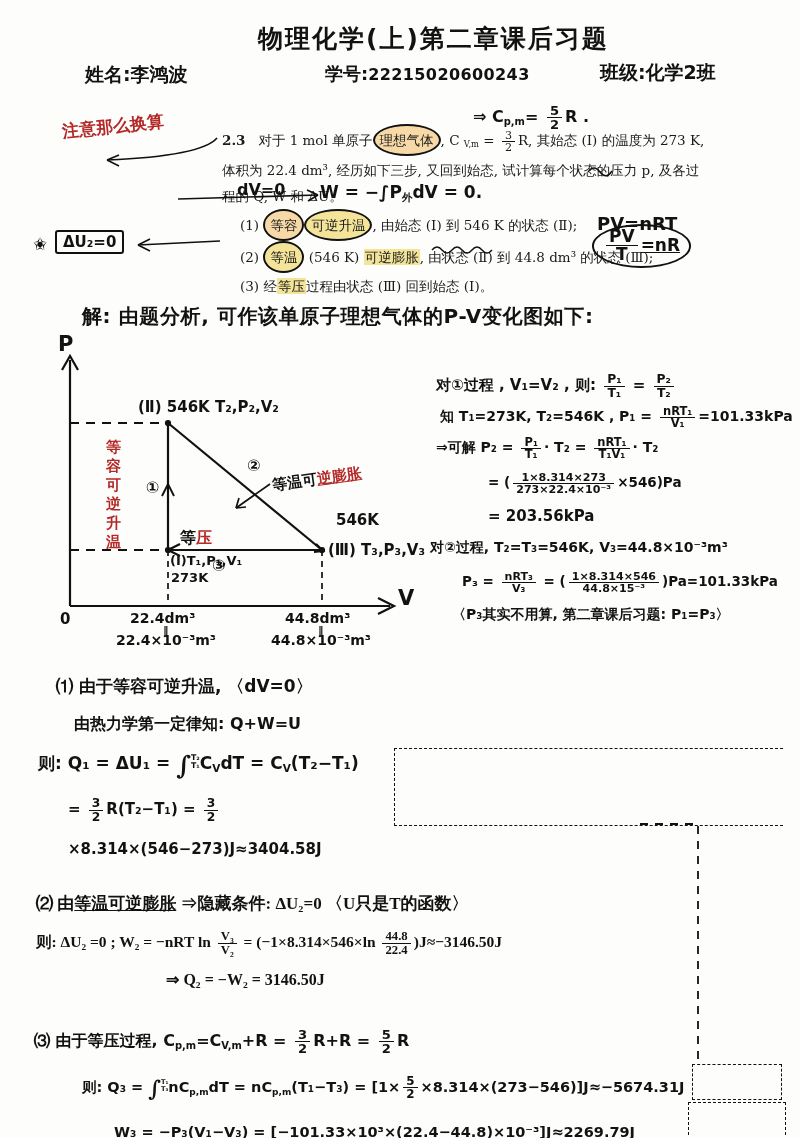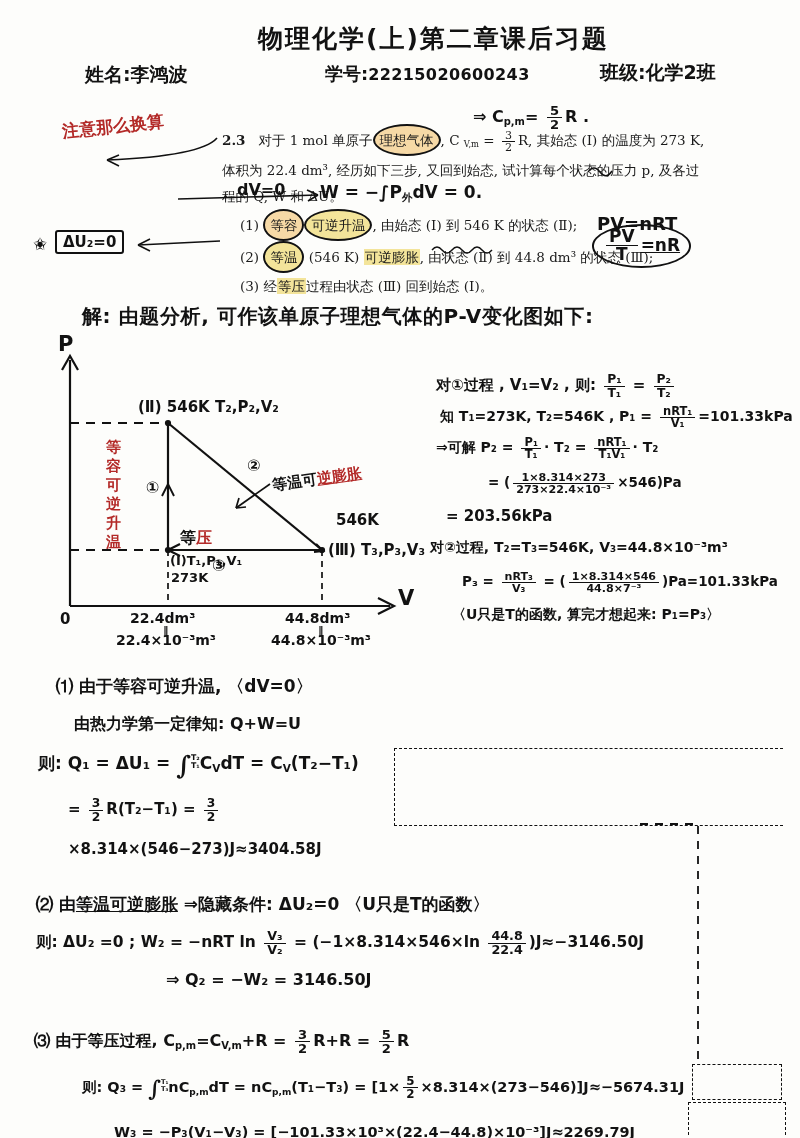--- a/index.html
+++ b/index.html
@@ -198,26 +198,26 @@
     </div>
     <div style="margin-left:-6px;font-size:14px;">
       <span>知 T₁=273K, T₂=546K , P₁ = </span><span class="frac sm"><span class="n">nRT₁</span><span class="d">V₁</span></span><span>=101.33kPa</span>
     </div>
     <div style="margin-left:-10px;font-size:14px;">
       <span>⇒可解 P₂ = </span><span class="frac sm"><span class="n">P₁</span><span class="d">T₁</span></span><span>· T₂ = </span><span class="frac sm"><span class="n">nRT₁</span><span class="d">T₁V₁</span></span><span>· T₂</span>
     </div>
     <div style="margin-left:42px;font-size:13.5px;line-height:38px;">
       <span>= (</span><span class="frac sm"><span class="n">1×8.314×273</span><span class="d">273×22.4×10⁻³</span></span><span>×546)Pa</span>
     </div>
-    <div style="">= 203.56kPa</div>
+    <div style="margin-left:42px;">= 203.56kPa</div>
     <div style="margin-left:-16px;font-size:14px;">对②过程, T₂=T₃=546K, V₃=44.8×10⁻³m³</div>
     <div style="margin-left:16px;font-size:13.5px;line-height:36px;">
-      <span>P₃ = </span><span class="frac sm"><span class="n">nRT₃</span><span class="d">V₃</span></span><span> = (</span><span class="frac sm"><span class="n">1×8.314×546</span><span class="d">44.8×7⁻³</span></span><span>)Pa=101.33kPa</span>
-    </div>
-    <div style="margin-left:6px;font-size:14px;">〈U只是T的函数, 算完才想起来: P₁=P₃〉</div>
+      <span>P₃ = </span><span class="frac sm"><span class="n">nRT₃</span><span class="d">V₃</span></span><span> = (</span><span class="frac sm"><span class="n">1×8.314×546</span><span class="d">44.8×15⁻³</span></span><span>)Pa=101.33kPa</span>
+    </div>
+    <div style="margin-left:6px;font-size:14px;">〈P₃其实不用算, 第二章课后习题: P₁=P₃〉</div>
   </div>
 
   <div class="abs hw" style="left:38px;top:668px;width:420px;font-size:17px;line-height:37px;">
     <div style="margin-left:18px;">
       <span>⑴ 由于</span><span>等容可逆升温</span><span>, 〈dV=0〉</span>
     </div>
     <div style="margin-left:36px;font-size:16px;">由热力学第一定律知: Q+W=U</div>
     <div style="line-height:42px;">
       <span>则: Q₁ = ΔU₁ = </span><span class="intg">∫</span><span class="lim"><span class="t">T₂</span><span class="b">T₁</span></span><span>C</span><sub>V</sub><span>dT = C</span><sub>V</sub><span>(T₂−T₁)</span>
     </div>
@@ -227,21 +227,21 @@
   </div>
 
   <div class="abs dashbox" style="left:394px;top:748px;width:388px;height:76px;border-right:none;"></div>
   <div class="abs hw" style="left:408px;top:755px;font-size:15px;line-height:30px;">
   </div>
 
   <svg class="abs" style="left:640px;top:824px;" width="160" height="236">
     <path d="M0 0 L58 0 L58 236" stroke="#111" stroke-width="1.8" stroke-dasharray="8 7" fill="none"></path>
   </svg>
 
-  <div class="abs hw" style="left:36px;top:886px;width:740px;font-size:17px;line-height:36px;">
+  <div class="abs hw" style="left:36px;top:886px;width:740px;font-size:17px;line-height:36px;font-family:Liberation Serif, serif;">
     <div>
       <span>⑵ 由</span><span style="text-decoration:underline;">等温可逆膨胀</span><span> ⇒隐藏条件: ΔU₂=0 〈U只是T的函数〉</span>
     </div>
     <div style="font-size:15.5px;line-height:40px;">
       <span>则: ΔU₂ =0 ; W₂ = −nRT ln </span><span class="frac sm"><span class="n">V₃</span><span class="d">V₂</span></span><span> = (−1×8.314×546×ln </span><span class="frac sm"><span class="n">44.8</span><span class="d">22.4</span></span><span>)J≈−3146.50J</span>
     </div>
     <div style="margin-left:130px;font-size:16px;">⇒ Q₂ = −W₂ = 3146.50J</div>
   </div>
 
   <div class="abs hw" style="left:34px;top:1022px;width:760px;font-size:16px;line-height:38px;">

